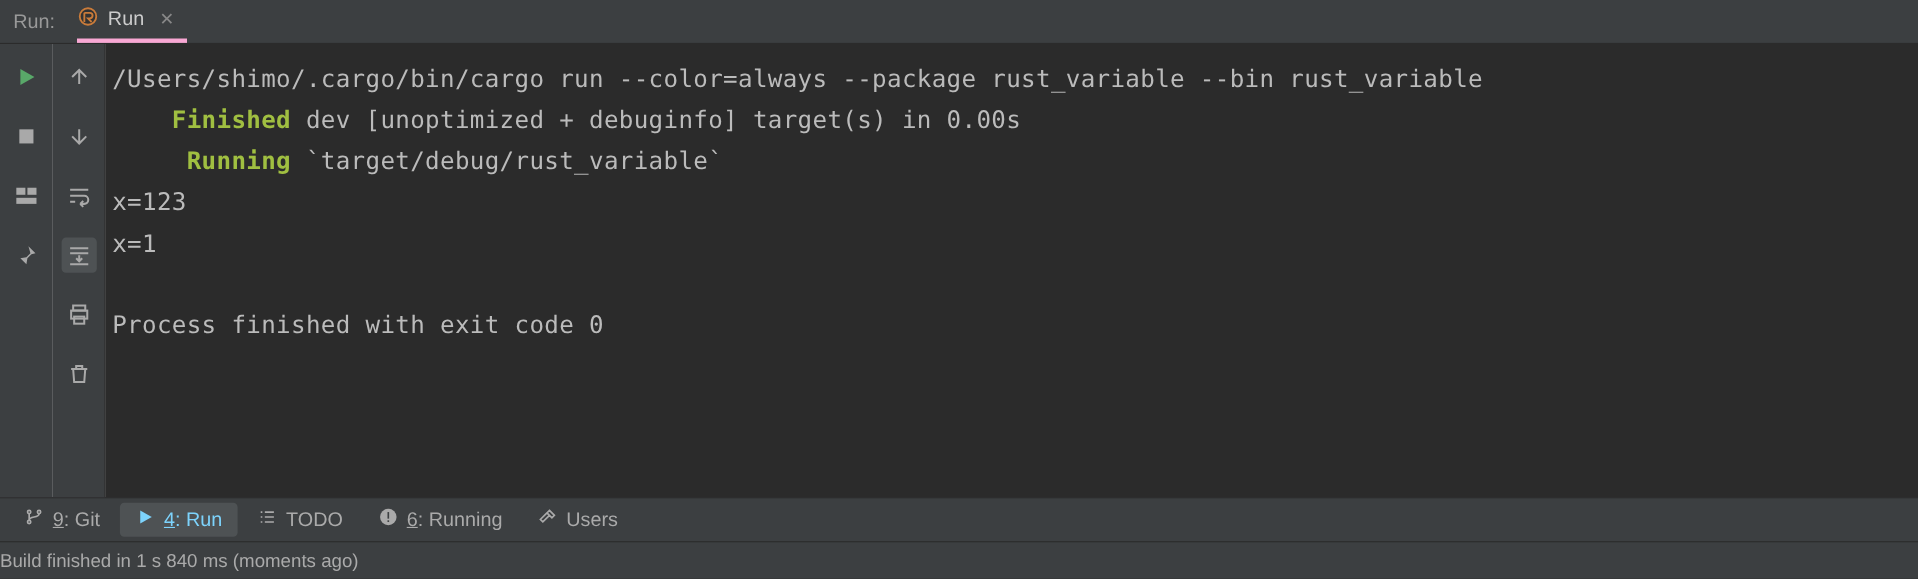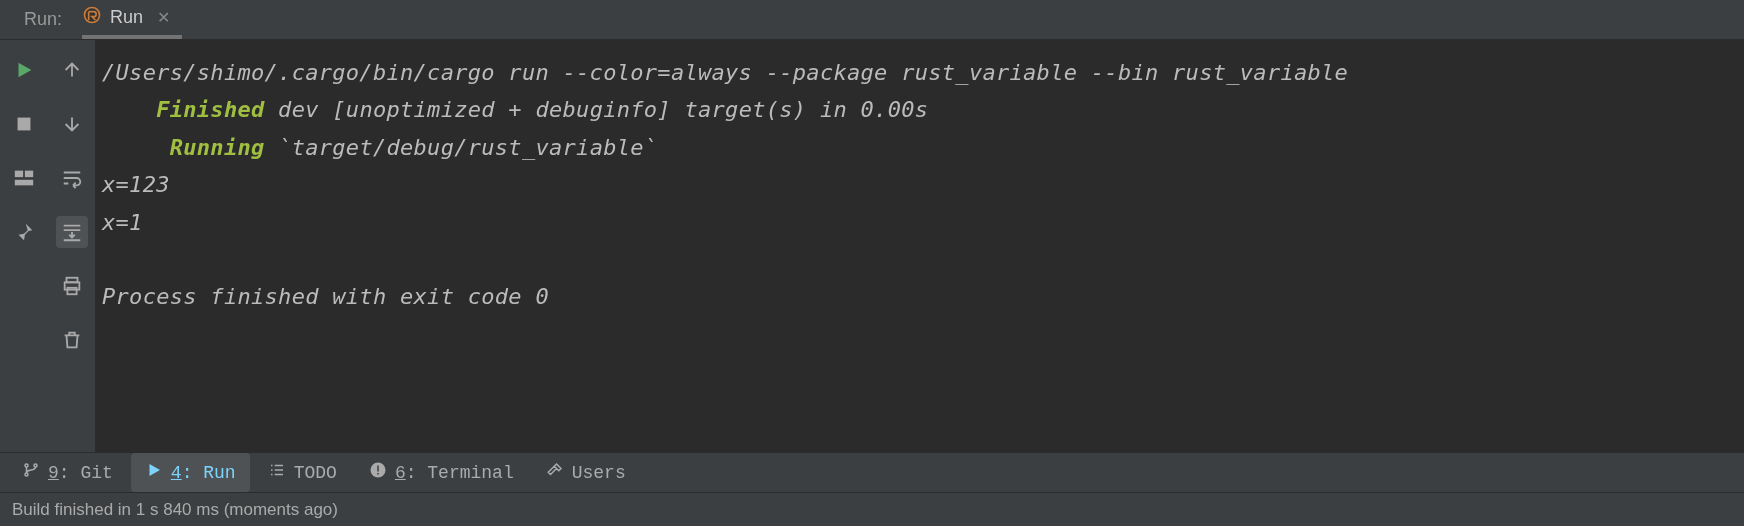--- a/index.html
+++ b/index.html
@@ -11,54 +11,53 @@
       font-size: 18px;
     }
 
     
     .top-bar {
       display: flex;
       align-items: center;
       height: 40px;
       background: #3c3f41;
       border-bottom: 1px solid #2b2b2b;
-      padding-left: 24px;
+      padding-left: 12px;
       text-align: right;
     }
     .top-bar-label {
       color: #999;
       font-size: 18px;
       margin-right: 20px;
     }
     .run-tab {
       display: flex;
       align-items: center;
       height: 100%;
       padding: 0 12px 0 0;
-      border-bottom: 4px solid #737373;
+      border-bottom: 4px solid #f9a8d4;
       color: #ccc;
       gap: 8px;
     }
     .rust-icon {
       width: 20px; height: 20px;
       color: #b36b34;
     }
     .tab-close {
       color: #888;
       font-size: 16px;
       cursor: pointer;
       margin-left: 6px;
     }
 
     
     .main {
       display: flex;
       height: calc(526px - 40px - 40px - 34px);
       background: #ffffff;
-      font-style: italic;
     }
     .vtoolbar {
       width: 48px;
       display: flex;
       flex-direction: column;
       align-items: center;
       padding-top: 14px;
       gap: 22px;
       background: #3c3f41;
     }
@@ -90,43 +89,42 @@
     .cmd { color: #bbbbbb; }
     .kw-finished, .kw-running { color: #a0bf41; font-weight: bold; }
     .plain { color: #bbbbbb; }
 
     
     .bottom-toolbar {
       height: 40px;
       background: #3c3f41;
       border-top: 1px solid #2b2b2b;
       display: flex;
+      align-items: center;
       padding: 0 8px;
       gap: 4px;
       font-size: 18px;
-      font-family: Liberation Mono, monospace;
     }
     .btab {
       display: flex; align-items: center; gap: 8px;
       padding: 4px 14px;
       color: #aaa;
       border-radius: 4px;
       cursor: pointer;
     }
     .btab.active { background: #4e5254; color: #7dd3fc; }
     .btab svg { width: 18px; height: 18px; }
     .underline-num { text-decoration: underline; }
 
     
     .status-bar {
       height: 34px;
       background: #3c3f41;
       border-top: 1px solid #2b2b2b;
       display: flex; align-items: center;
-      padding-left: 12px;
       color: #aaa;
       font-size: 17px;
     }
   </style>
 </head>
 <body>
 
 <div class="top-bar">
   <span class="top-bar-label">Run:</span>
   <div class="run-tab">
@@ -235,21 +233,21 @@
           <path d="M4 6h2M4 12h2M4 18h2M9 6h11M9 12h11M9 18h11"></path>
         </svg></span>
     <span>TODO</span>
   </div>
   <div class="btab">
     <span><svg viewBox="0 0 24 24" fill="currentColor">
           <circle cx="12" cy="12" r="10"></circle>
           <rect x="11" y="6" width="2" height="8" fill="#3c3f41"></rect>
           <rect x="11" y="16" width="2" height="2" fill="#3c3f41"></rect>
         </svg></span>
-    <span><span class="underline-num">6</span><span>: Terminal</span></span>
+    <span><span class="underline-num">6</span><span>: Running</span></span>
   </div>
   <div class="btab">
     <span><svg viewBox="0 0 24 24" fill="none" stroke="currentColor" stroke-width="2">
           <path d="M14 4l6 6-3 3-6-6zM11 7L3 15l3 3 8-8"></path>
         </svg></span>
     <span>Users</span>
   </div>
 </div>
 
 <div class="status-bar">

